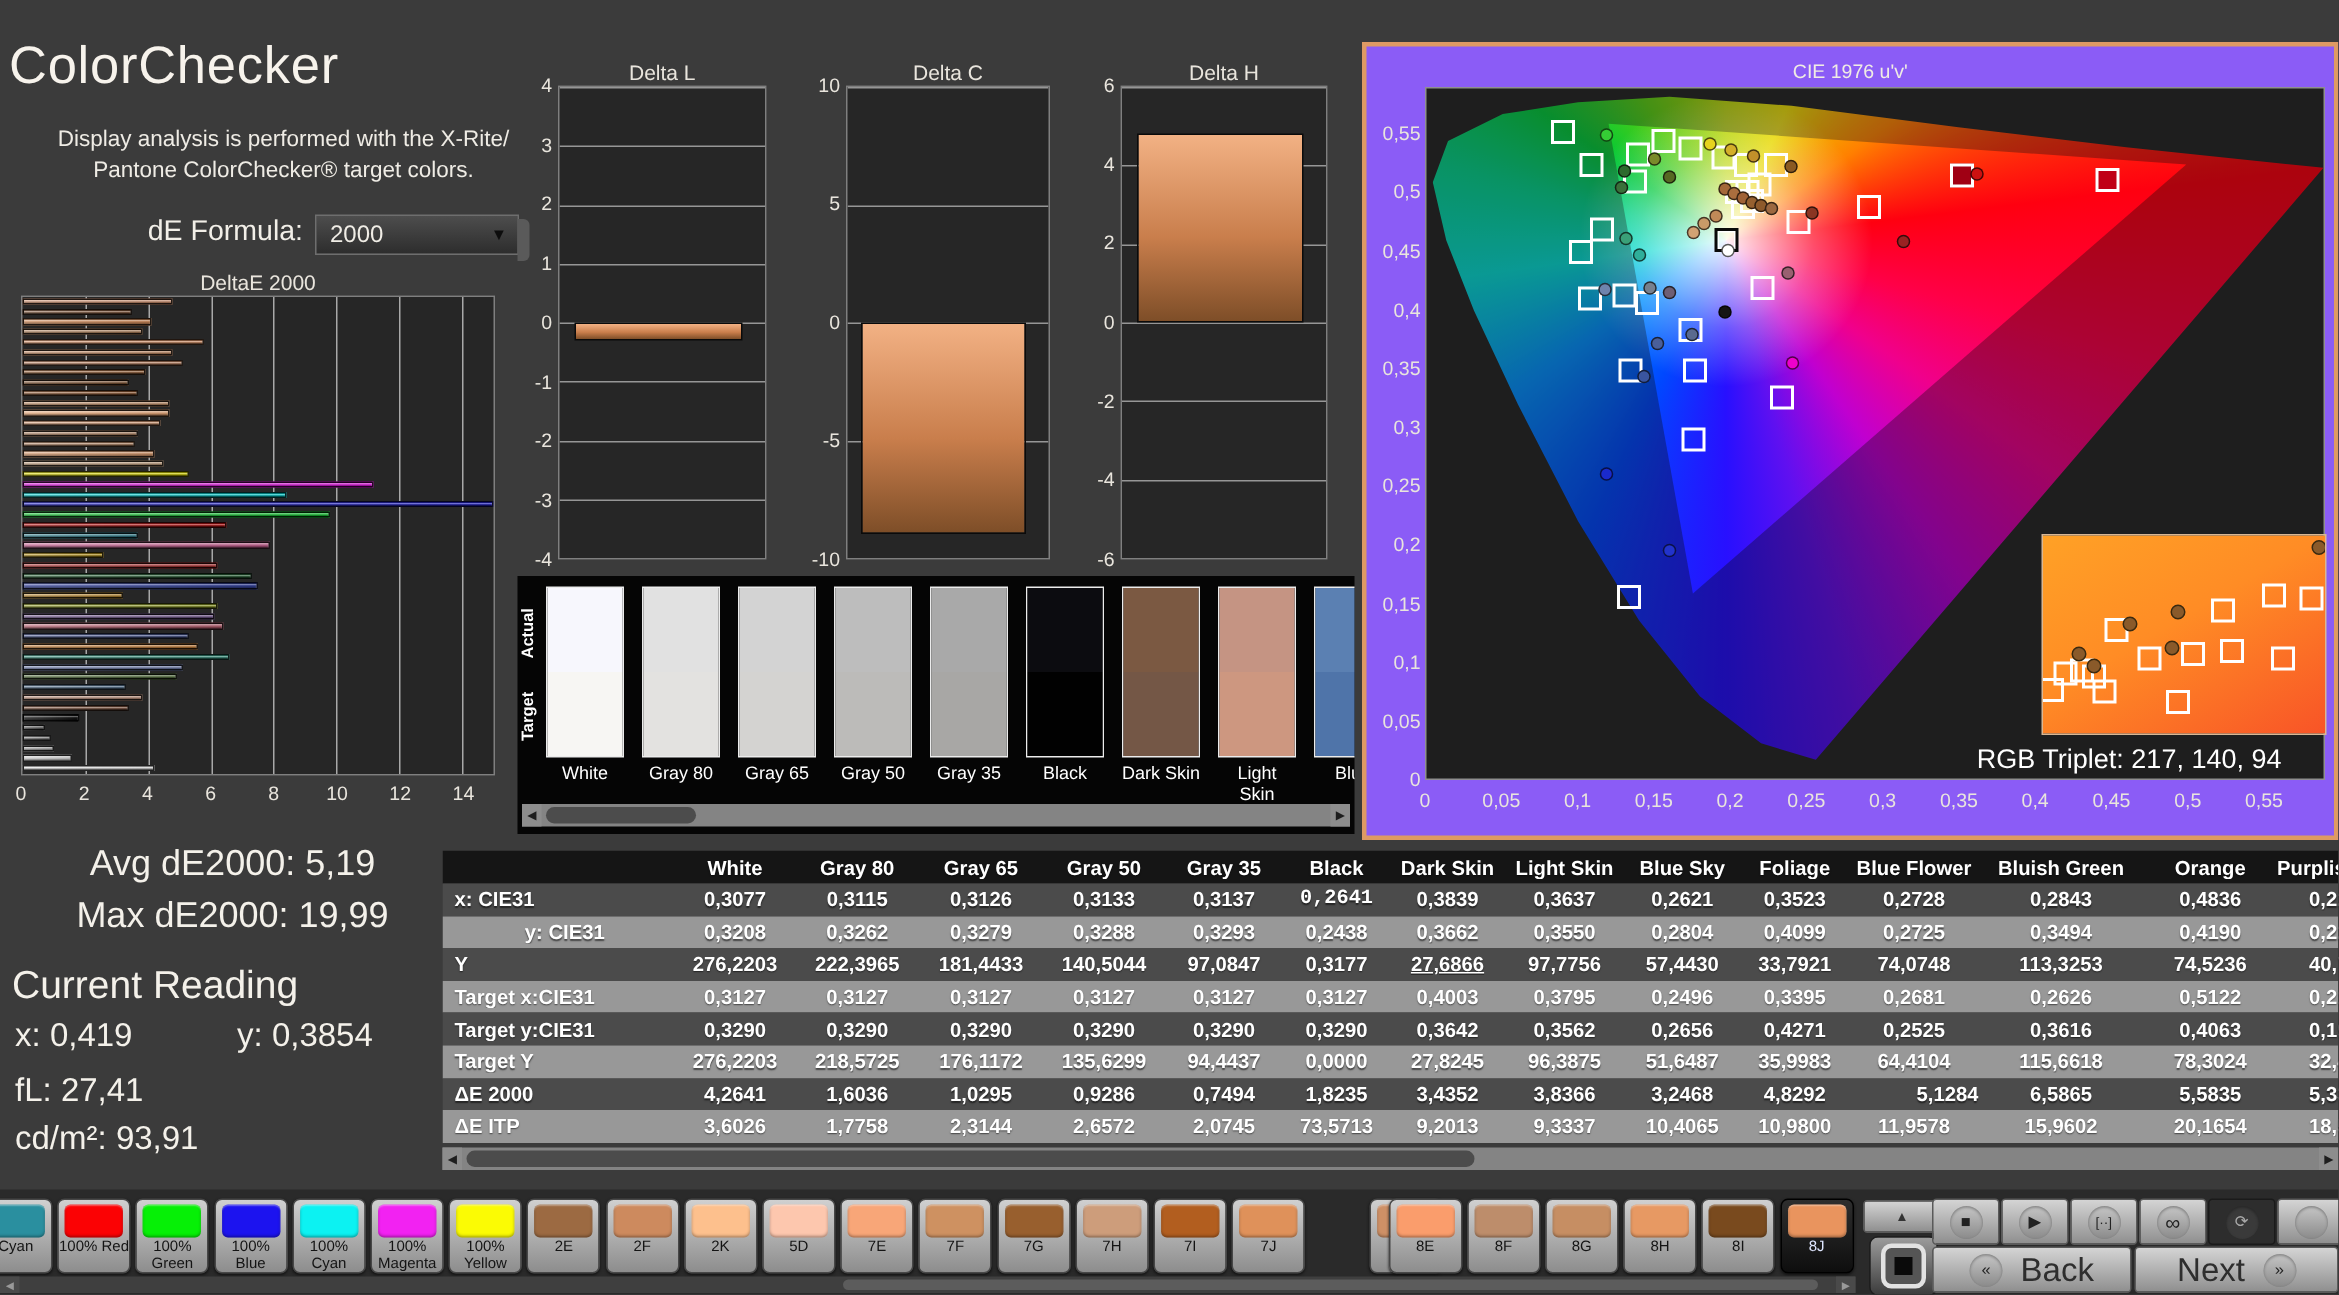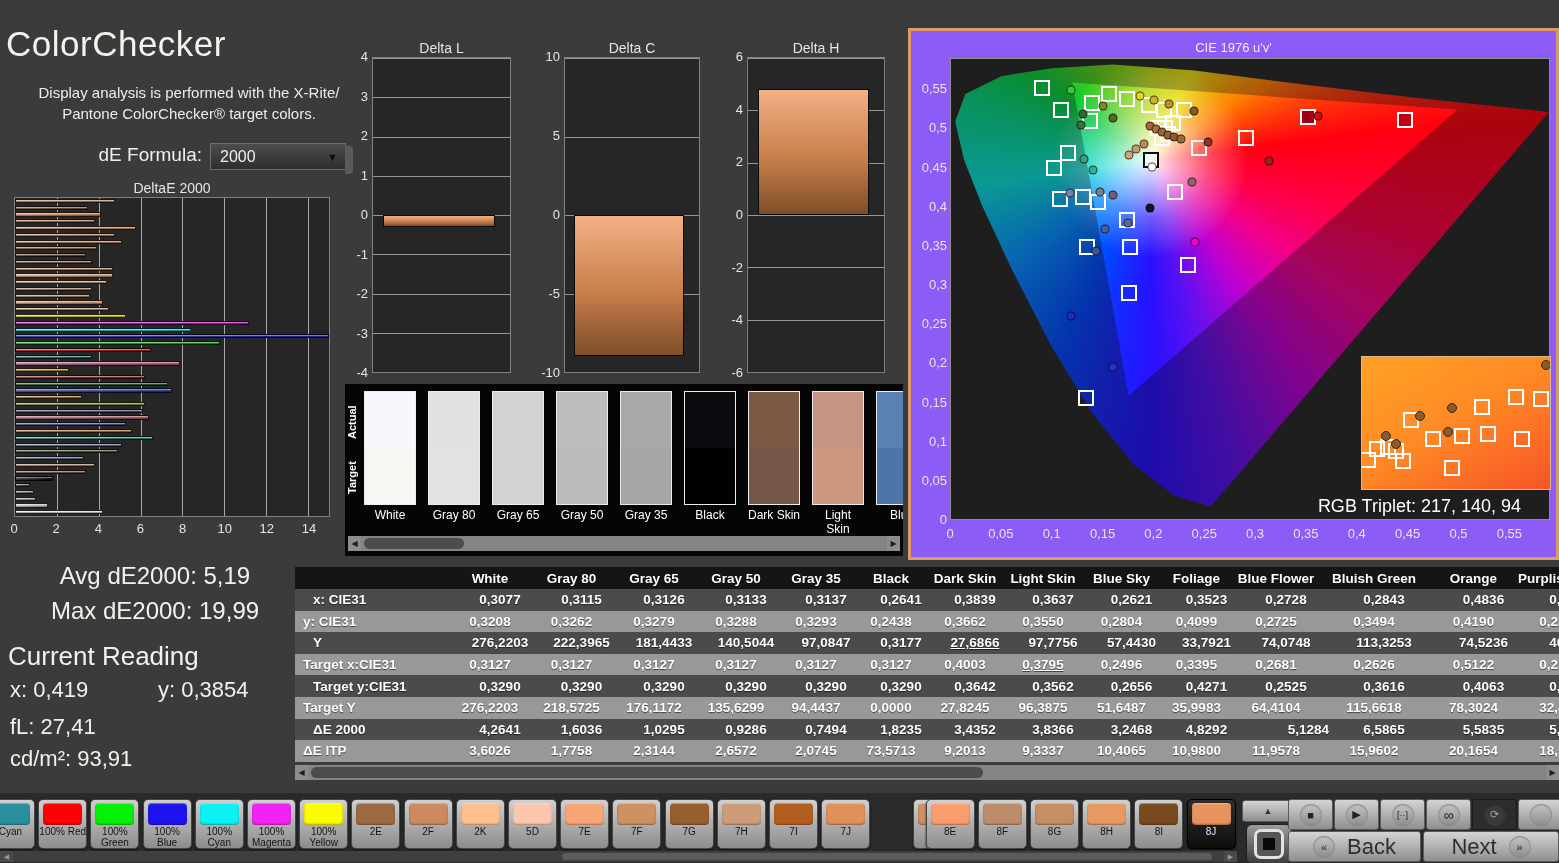--- a/index.html
+++ b/index.html
@@ -53,21 +53,21 @@
              background:linear-gradient(150deg,#ffa126 0%,#ff8c25 45%,#f85427 100%);overflow:hidden;}
   .rgb-label{position:absolute;left:270px;top:437px;width:300px;text-align:right;font-size:18px;color:#fff;}
   
   .stat-line{font-size:24px;color:#f4f1ea;text-align:center;width:290px;left:10px;}
   .cr-title{left:8px;top:641px;font-size:26px;color:#f4f1ea;}
   .cr-line{font-size:22px;color:#f4f1ea;}
   
   .tbl{left:295px;top:567px;width:1264px;height:196px;overflow:hidden;}
   .trow{display:flex;height:21.6px;align-items:center;}
   .trow.hdr{background:#151515;height:22px;font-weight:bold;}
-  .trow.odd{background:#4b4b4b;padding-left:10px;}
+  .trow.odd{background:#4b4b4b;}
   .trow.even{background:#989898;}
   .tcell{flex:none;text-align:center;font-size:13.5px;font-weight:bold;color:#fff;
          text-shadow:0 1px 1px rgba(0,0,0,.55);overflow:hidden;white-space:nowrap;}
   .tcell.lbl{text-align:left;padding-left:8px;box-sizing:border-box;}
   
   .bottom-strip{left:0;top:793px;width:1559px;height:70px;background:#2a2a2a;}
   .patch-btn{position:absolute;top:799px;width:49px;height:50px;border-radius:5px;box-sizing:border-box;
              background:linear-gradient(#d0d0d0,#8d8d8d);border:1px solid #474747;box-shadow:0 1px 2px #111;
              display:flex;flex-direction:column;align-items:center;cursor:default;}
   .patch-btn .chip{margin-top:3px;width:39px;height:22px;border-radius:4px;
@@ -398,32 +398,32 @@
         <div class="tcell" style="width: 89px;">Orange</div>
         <div class="tcell" style="width: 84px;">Purplish Blue</div>
       </div>
       <div class="trow odd">
         <div class="tcell lbl" style="width: 155px;">x: CIE31</div>
         <div class="tcell" style="width: 80px;">0,3077</div>
         <div class="tcell" style="width: 83px;">0,3115</div>
         <div class="tcell" style="width: 82px;">0,3126</div>
         <div class="tcell" style="width: 82px;">0,3133</div>
         <div class="tcell" style="width: 78px;">0,3137</div>
-        <div class="tcell" style="width: 72px;">0,2641</div>
+        <div class="tcell" style="width: 72px; font-family: Liberation Mono, monospace;">0,2641</div>
         <div class="tcell" style="width: 76px;">0,3839</div>
         <div class="tcell" style="width: 80px;">0,3637</div>
         <div class="tcell" style="width: 77px;">0,2621</div>
         <div class="tcell" style="width: 73px;">0,3523</div>
         <div class="tcell" style="width: 86px;">0,2728</div>
         <div class="tcell" style="width: 110px;">0,2843</div>
         <div class="tcell" style="width: 89px;">0,4836</div>
         <div class="tcell" style="width: 84px;">0,2290</div>
       </div>
       <div class="trow even">
-        <div class="tcell lbl" style="width: 155px;">y: CIE31</div>
+        <div class="tcell lbl" style="width: 155px; text-align: center;">y: CIE31</div>
         <div class="tcell" style="width: 80px;">0,3208</div>
         <div class="tcell" style="width: 83px;">0,3262</div>
         <div class="tcell" style="width: 82px; text-align: center;">0,3279</div>
         <div class="tcell" style="width: 82px;">0,3288</div>
         <div class="tcell" style="width: 78px;">0,3293</div>
         <div class="tcell" style="width: 72px;">0,2438</div>
         <div class="tcell" style="width: 76px;">0,3662</div>
         <div class="tcell" style="width: 80px;">0,3550</div>
         <div class="tcell" style="width: 77px;">0,2804</div>
         <div class="tcell" style="width: 73px;">0,4099</div>
@@ -451,21 +451,21 @@
       </div>
       <div class="trow even">
         <div class="tcell lbl" style="width: 155px;">Target x:CIE31</div>
         <div class="tcell" style="width: 80px;">0,3127</div>
         <div class="tcell" style="width: 83px;">0,3127</div>
         <div class="tcell" style="width: 82px;">0,3127</div>
         <div class="tcell" style="width: 82px;">0,3127</div>
         <div class="tcell" style="width: 78px;">0,3127</div>
         <div class="tcell" style="width: 72px;">0,3127</div>
         <div class="tcell" style="width: 76px;">0,4003</div>
-        <div class="tcell" style="width: 80px; text-decoration: underline;">0,3795</div>
+        <div class="tcell" style="width: 80px;">0,3795</div>
         <div class="tcell" style="width: 77px;">0,2496</div>
         <div class="tcell" style="width: 73px;">0,3395</div>
         <div class="tcell" style="width: 86px;">0,2681</div>
         <div class="tcell" style="width: 110px;">0,2626</div>
         <div class="tcell" style="width: 89px;">0,5122</div>
         <div class="tcell" style="width: 84px;">0,2166</div>
       </div>
       <div class="trow odd">
         <div class="tcell lbl" style="width: 155px;">Target y:CIE31</div>
         <div class="tcell" style="width: 80px;">0,3290</div>

